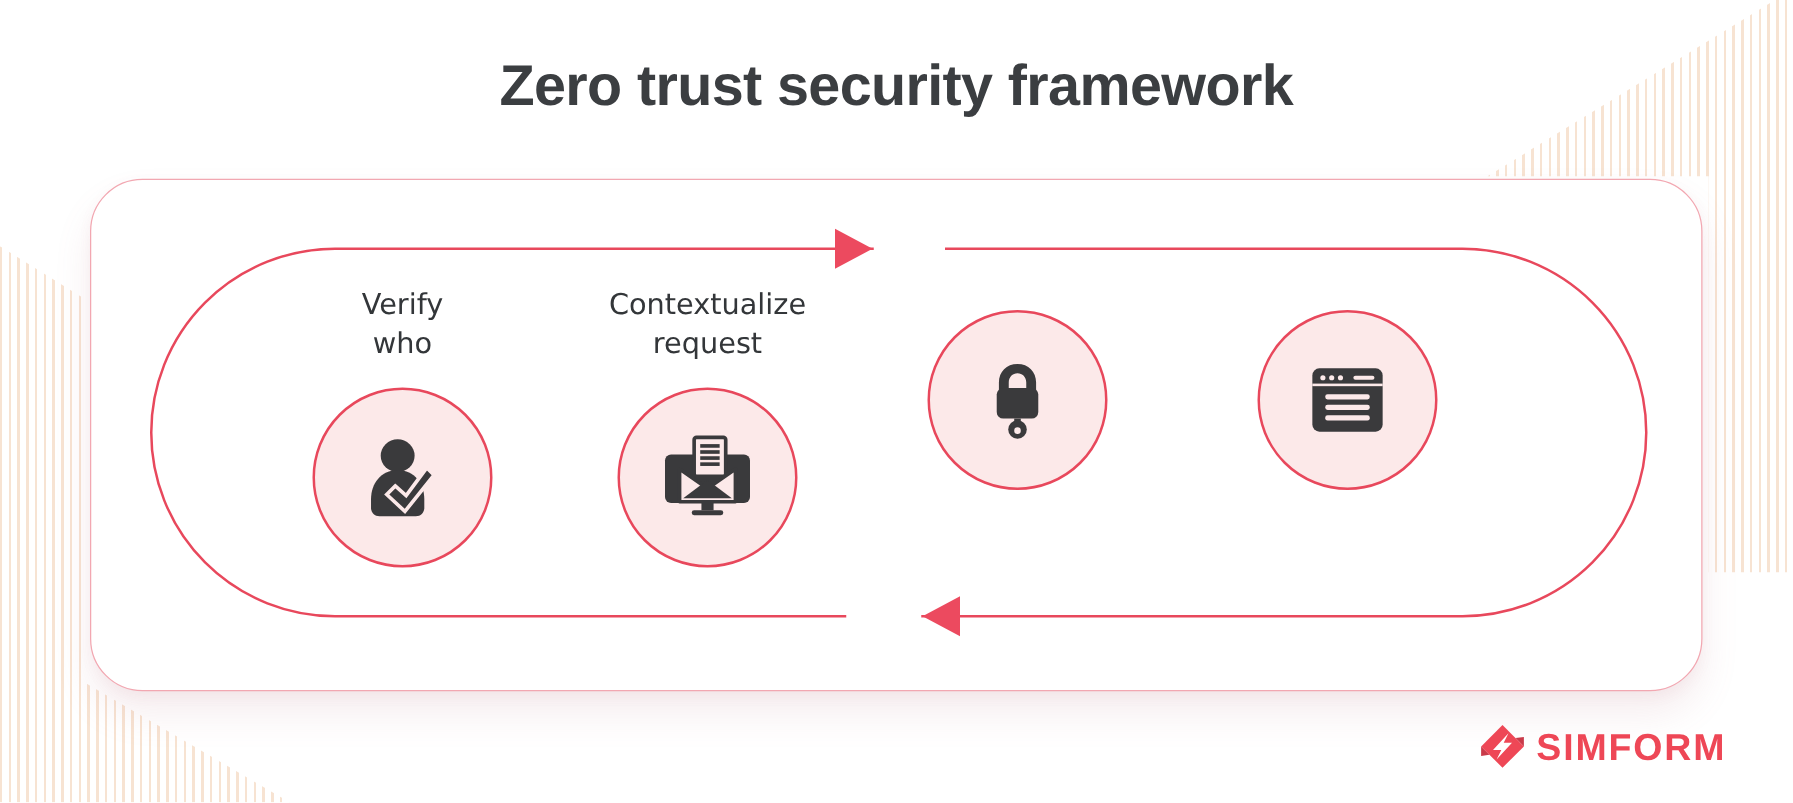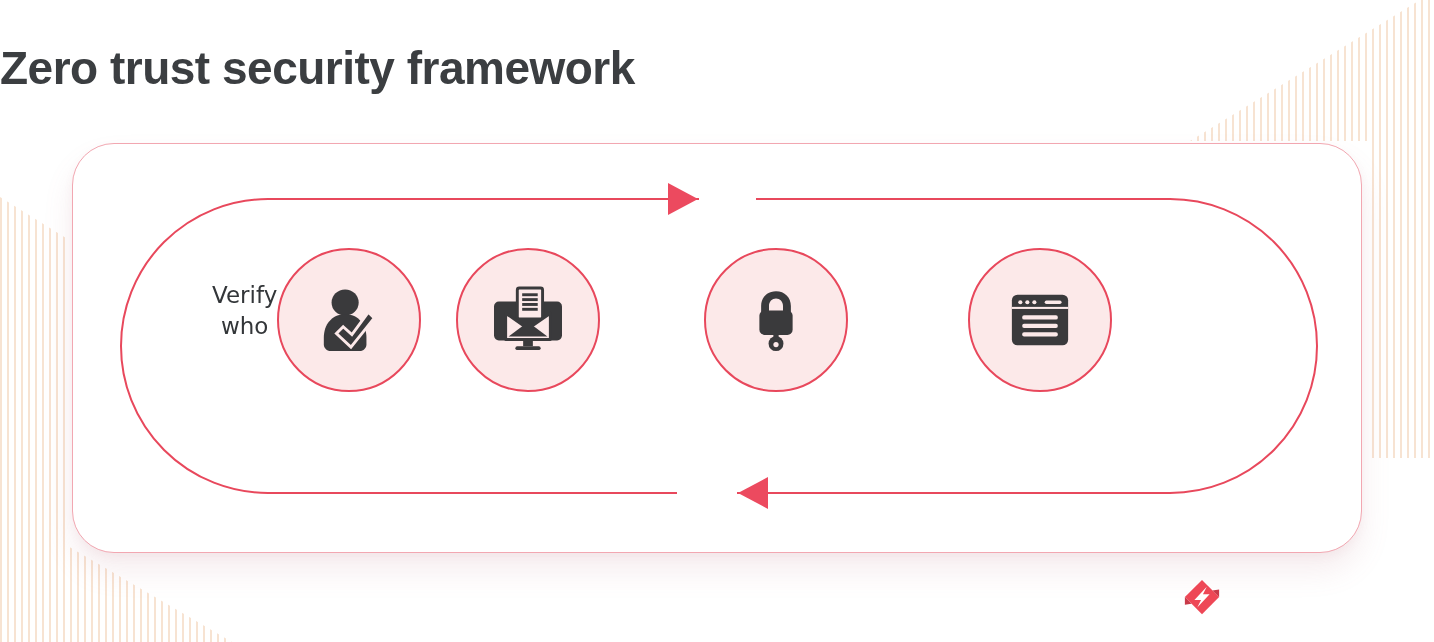--- a/index.html
+++ b/index.html
@@ -13,35 +13,35 @@
     background:repeating-linear-gradient(to right,#f7e3d2 0,#f7e3d2 2px,transparent 2px,transparent 7px);
   }
   .stripes-right{
     clip-path:polygon(1190px 141px,1420px 0px,1434px 0px,1434px 458px,1367px 458px,1367px 141px);
   }
   .stripes-left{
     clip-path:polygon(0px 197px,66px 238px,66px 545px,232px 642px,0px 642px);
   }
   .title{
     position:absolute;top:41px;left:0;right:0;margin:0;
-    font-size:46px;font-weight:bold;color:#3b3e41;
+    text-align:center;font-size:46px;font-weight:bold;color:#3b3e41;
     letter-spacing:-0.5px;
   }
   .card{
     position:absolute;left:72px;top:143px;width:1290px;height:410px;
     background:#ffffff;border:1.5px solid #f2a7b1;border-radius:42px;
     box-shadow:0 18px 30px rgba(180,110,120,.12),0 4px 10px rgba(180,110,120,.06);
     box-sizing:border-box;
   }
   .loop{
     position:absolute;left:0;top:0;width:1434px;height:642px;pointer-events:none;
   }
   .step{
     position:absolute;top:229px;width:220px;
-    display:flex;flex-direction:row;align-items:center;
+    display:flex;flex-direction:column;align-items:center;
   }
   .step-label{
     font-family:"DejaVu Sans","Liberation Sans",sans-serif;
     font-size:23px;line-height:31px;color:#333639;text-align:center;
   }
   .circle{
     margin-top:19px;width:140px;height:140px;border-radius:50%;
     background:#fce9e9;border:2px solid #e8485c;
     display:flex;align-items:center;justify-content:center;
   }
@@ -79,20 +79,24 @@
   <div class="circle">
     <svg width="62" height="64" viewBox="0 0 64 66" xmlns="http://www.w3.org/2000/svg">
       <ellipse cx="28" cy="15" rx="14" ry="13.5" fill="#3a3a3c"></ellipse>
       <path d="M28 27 C14 27 6 38 6 51 v7 c0 4 3 7 7 7 h30 c4 0 7-3 7-7 v-7 C50 38 42 27 28 27 Z" fill="#3a3a3c"></path>
       <polygon points="26,40 35,48 52,25 58,31 34,61 19,47" fill="#3a3a3c" stroke="#fce9e9" stroke-width="3"></polygon>
     </svg>
   </div>
 </div>
 
 <div class="step" style="left:456px">
+  <div class="step-label">
+    <div>Contextualize</div>
+    <div>request</div>
+  </div>
   <div class="circle">
     <svg width="76" height="68" viewBox="0 0 78 70" xmlns="http://www.w3.org/2000/svg">
       <rect x="4" y="16" width="70" height="40" rx="5" fill="#3a3a3c"></rect>
       <rect x="28" y="2" width="26" height="32" rx="2" fill="#fce9e9" stroke="#3a3a3c" stroke-width="3"></rect>
       <g stroke="#3a3a3c" stroke-width="3">
         <line x1="33" y1="9" x2="49" y2="9"></line>
         <line x1="33" y1="14" x2="49" y2="14"></line>
         <line x1="33" y1="19" x2="49" y2="19"></line>
         <line x1="33" y1="24" x2="49" y2="24"></line>
       </g>
@@ -132,13 +136,14 @@
   </div>
 </div>
 
 <div class="logo">
   <svg width="38" height="42" viewBox="0 0 40 44" xmlns="http://www.w3.org/2000/svg">
     <polygon points="20,2 38,20 20,38 2,20" fill="#ee4756"></polygon>
     <polygon points="2,20 9,27 2,28" fill="#c93a49"></polygon>
     <polygon points="38,20 31,13 38,12" fill="#c93a49"></polygon>
     <polygon points="25,9 12,23 19,23 15,31 28,17 21,17" fill="#ffffff"></polygon>
   </svg>
+  <span class="logo-text">SIMFORM</span>
 </div>
 
 </body></html>

